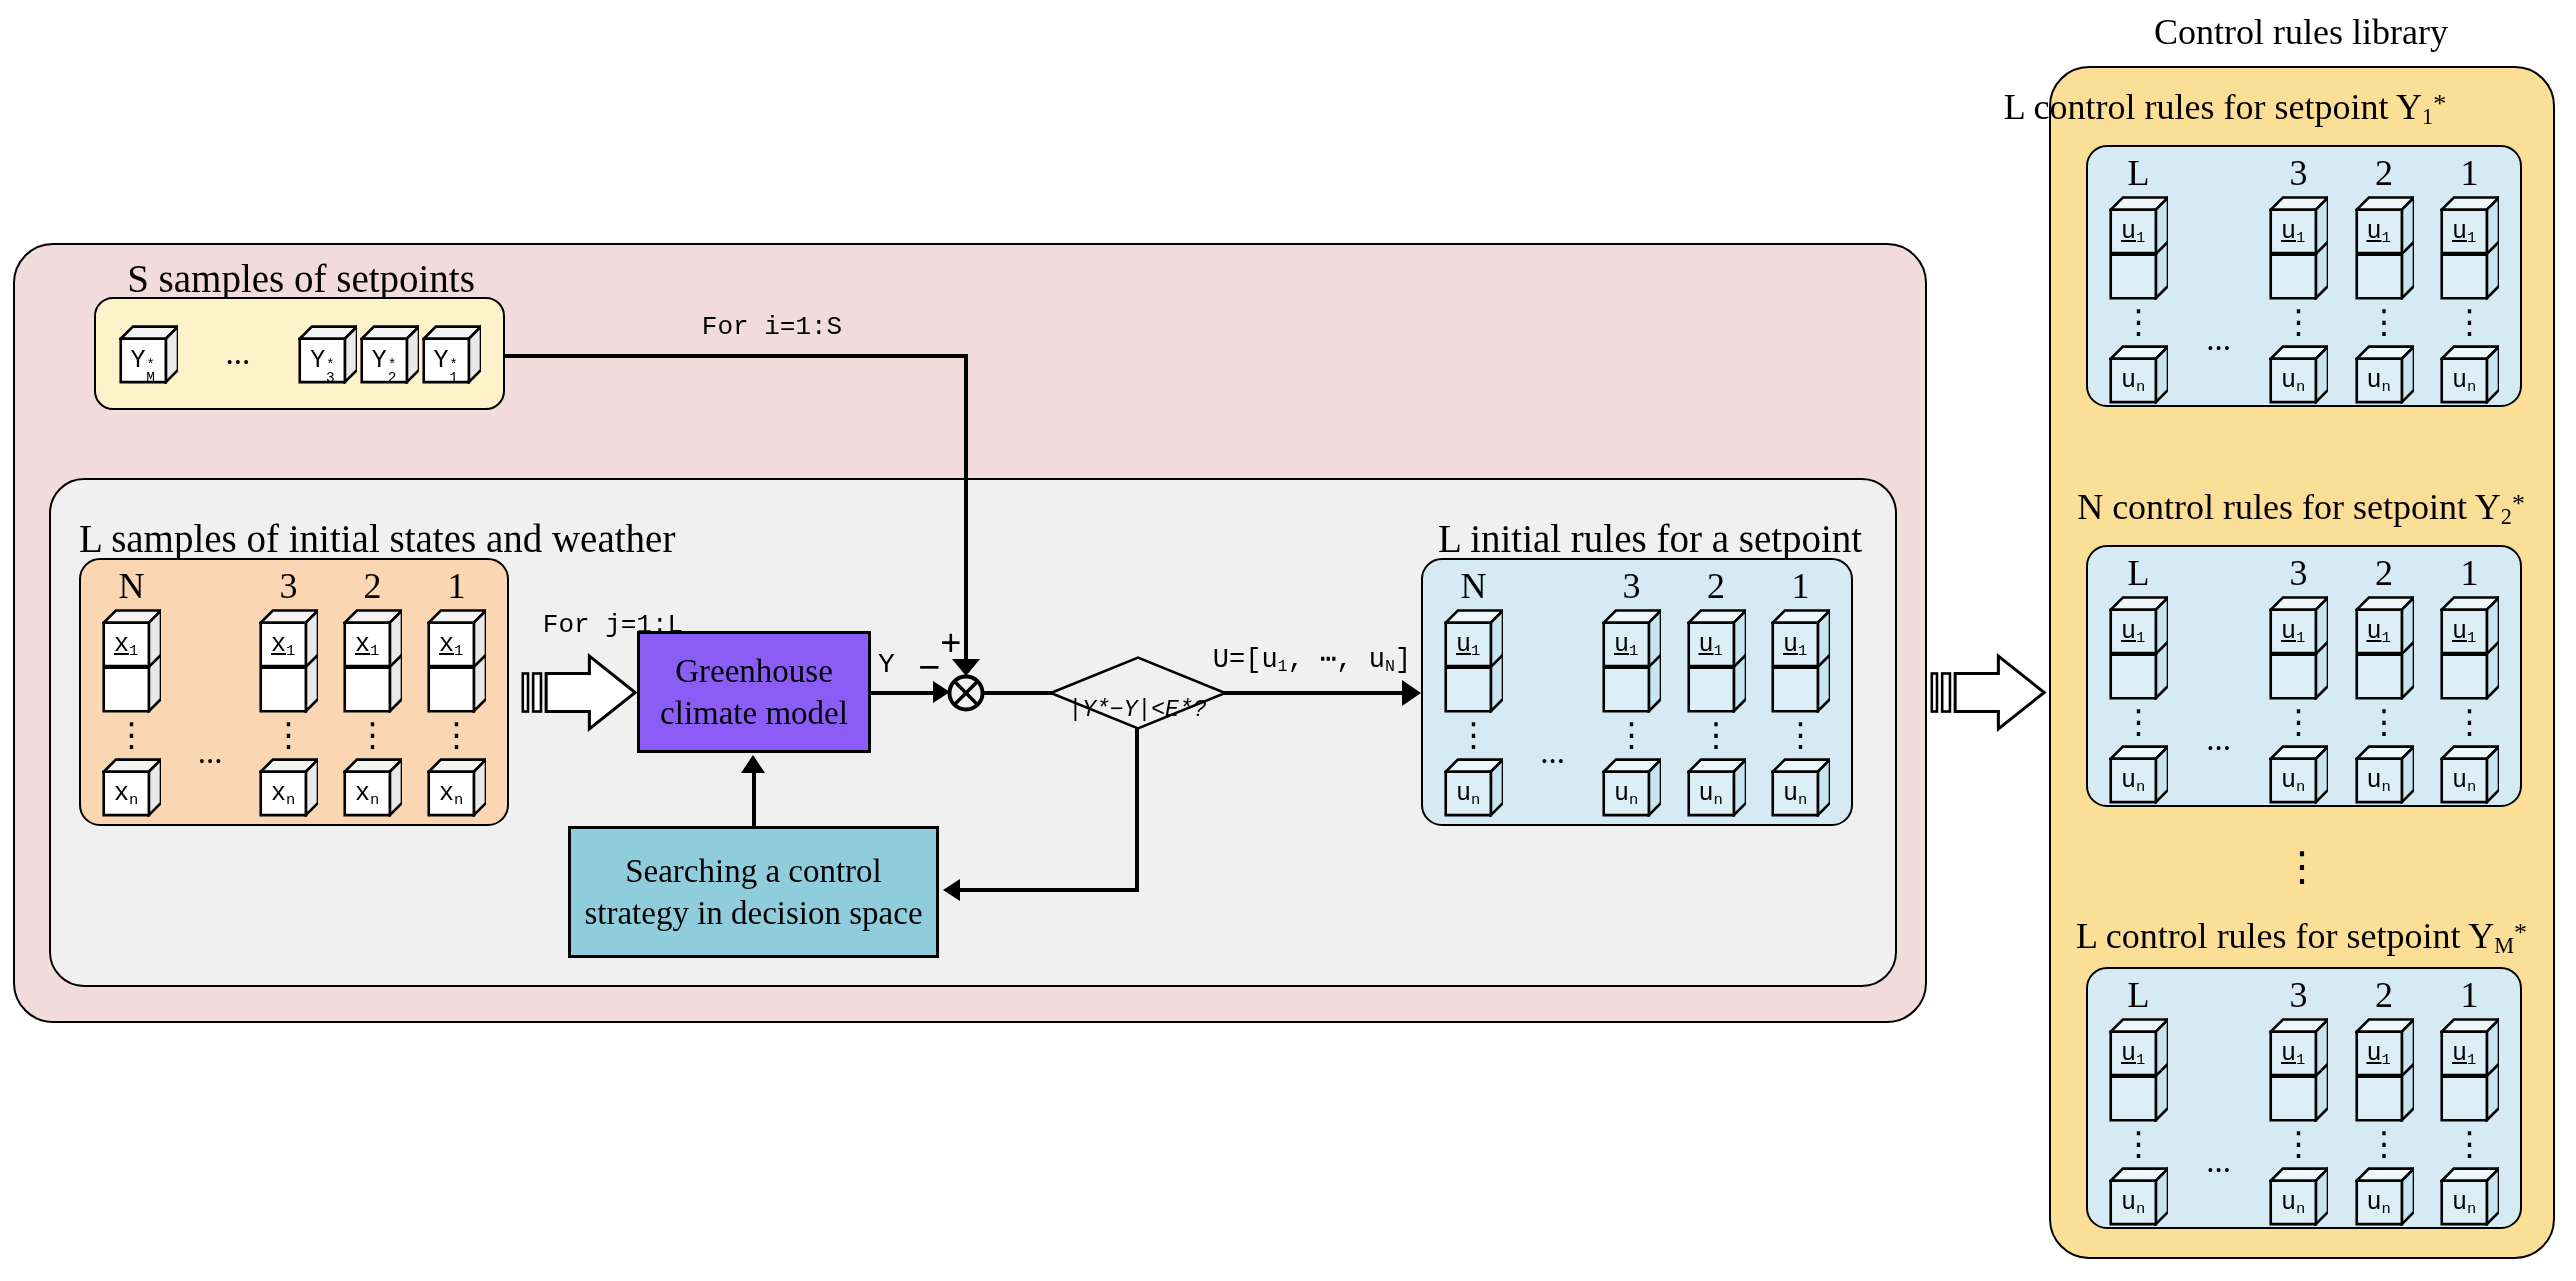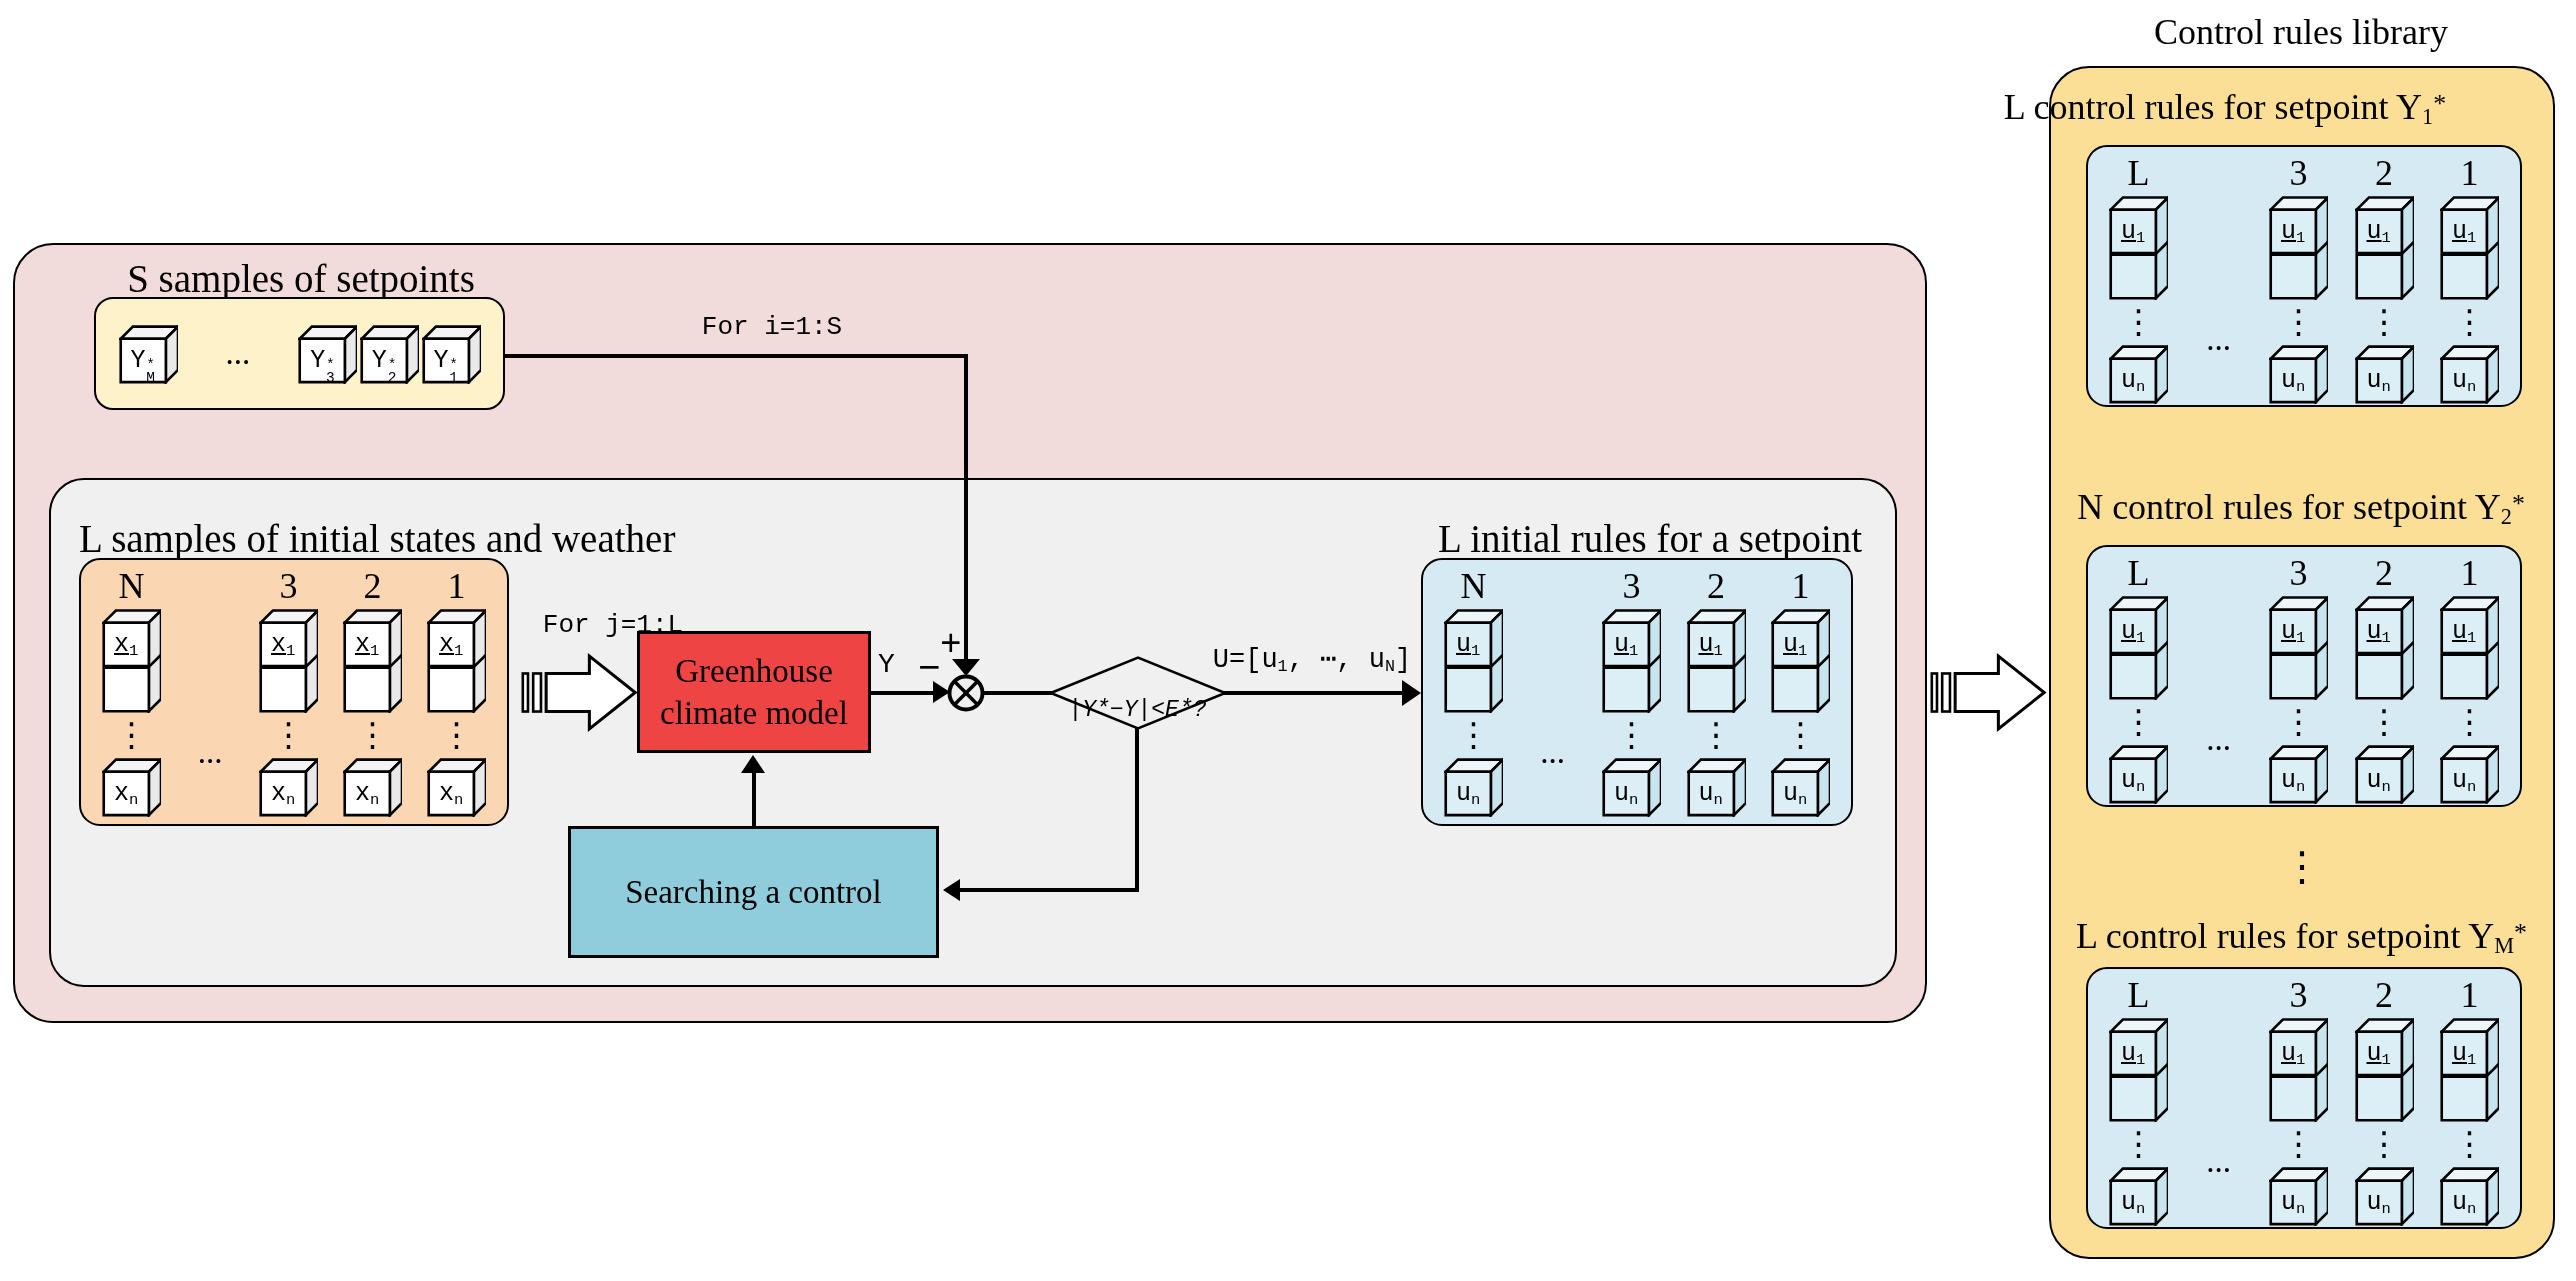--- a/index.html
+++ b/index.html
@@ -49,21 +49,21 @@
   .top-cell{top:16.5px;height:42px;line-height:42px;text-decoration:underline;}
   .bot-cell{top:15.6px;height:43px;line-height:43px;}
   .sub{font-size:0.62em;position:relative;top:0.26em;}
   .ss{display:inline-flex;flex-direction:column;align-items:flex-start;font-size:0.58em;
     line-height:0.9;vertical-align:-0.15em;margin-left:0.9px;}
   .ssup{display:block;} .ssub{display:block;}
 
   
   .proc{position:absolute;border:3.5px solid #000;box-sizing:border-box;display:flex;flex-direction:column;
     align-items:center;justify-content:center;font-size:33px;line-height:1.28;text-align:center;}
-  .gh-box{left:637px;top:631px;width:234px;height:122px;background:#ef4444;}
+  .gh-box{left:637px;top:631px;width:234px;height:122px;background:#8b5cf6;}
   .search-box{left:568px;top:826px;width:371px;height:132px;background:#90CDDC;}
 
   
   .wire{position:absolute;background:#000;}
   .ah{position:absolute;width:0;height:0;}
 
   .flow-label{position:absolute;font-family:"Liberation Mono",monospace;white-space:nowrap;}
 </style>
 </head>
 <body>
@@ -257,20 +257,21 @@
 <div class="flow-label center" style="left:1204px;top:642px;width:216px;font-size:27px;"><span>U=[u</span><span class="sub">1</span><span>, ⋯, u</span><span class="sub">N</span><span>]</span></div>
 <div class="wire" style="left:1224px;top:691px;width:178px;height:3.5px;"></div>
 <div class="ah" style="left:1402px;top:680px;border-top:13px solid transparent;border-bottom:13px solid transparent;border-left:19px solid #000;"></div>
 
 <div class="wire" style="left:1135px;top:728px;width:3.5px;height:162px;"></div>
 <div class="wire" style="left:958px;top:888px;width:181px;height:3.5px;"></div>
 <div class="ah" style="left:943px;top:879px;border-top:11.3px solid transparent;border-bottom:11.3px solid transparent;border-right:17.3px solid #000;"></div>
 
 <div class="proc search-box">
   <div>Searching a control</div>
+  <div>strategy in decision space</div>
 </div>
 <div class="wire" style="left:752px;top:773px;width:3.5px;height:53px;"></div>
 <div class="ah" style="left:741px;top:755px;border-left:12px solid transparent;border-right:12px solid transparent;border-bottom:18px solid #000;"></div>
 
 <div class="title center" style="left:1438px;top:517px;width:398px;">L initial rules for a setpoint</div>
 
 <div class="stack-box blue-box rules-box">
   <div class="stack-col">
     <div class="col-header">N</div>
     <div class="cube cube-blue">

